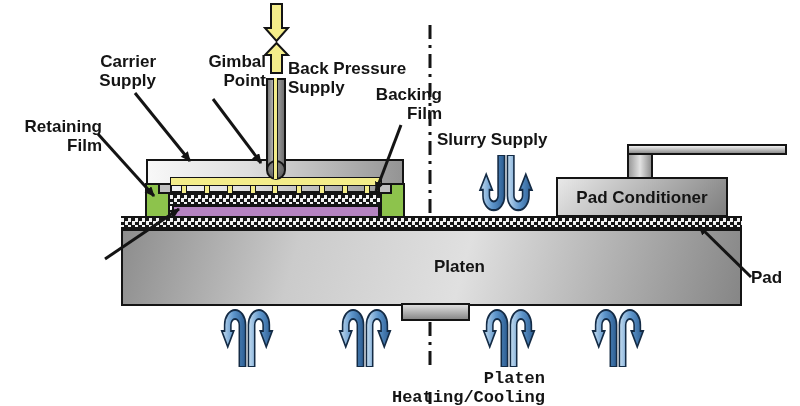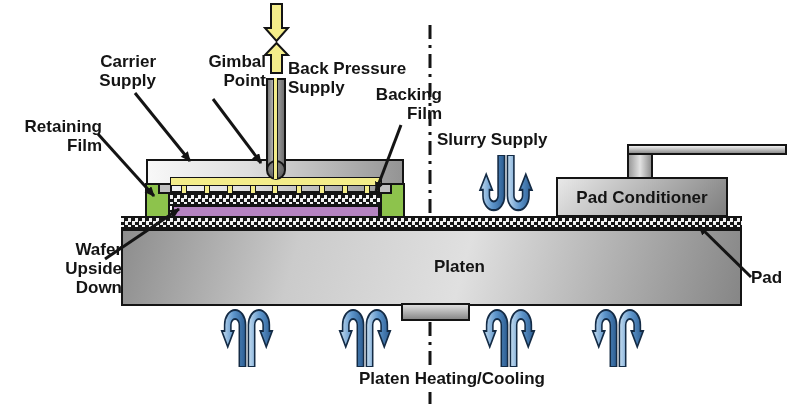--- a/index.html
+++ b/index.html
@@ -142,27 +142,22 @@
   <div class="lbl center" style="left:338px;top:85px;width:104px;">
     <span style="display:block">Backing</span>
     <span style="display:block">Film</span>
   </div>
 
   <div class="lbl center" style="left:2px;top:117px;width:100px;">
     <span style="display:block">Retaining</span>
     <span style="display:block">Film</span>
   </div>
 
-  <div class="lbl center" style="left:18px;top:240px;width:104px;">
-    <span style="display:block">Wafer</span>
-    <span style="display:block">Upside</span>
-    <span style="display:block">Down</span>
-  </div>
 
   <div class="lbl" style="left:437px;top:130px;text-align:right;">Slurry Supply</div>
 
   <div class="lbl center" style="left:385px;top:257px;width:100px;">Platen</div>
 
   <div class="lbl" style="left:751px;top:268px;">Pad</div>
 
-  <div class="lbl center" style="left:325px;top:369px;width:220px;">Platen Heating/Cooling</div>
+  <div class="lbl center" style="left:325px;top:369px;width:220px;font-family:Liberation Mono, monospace;">Platen Heating/Cooling</div>
 
 </div>
 
 </body></html>

